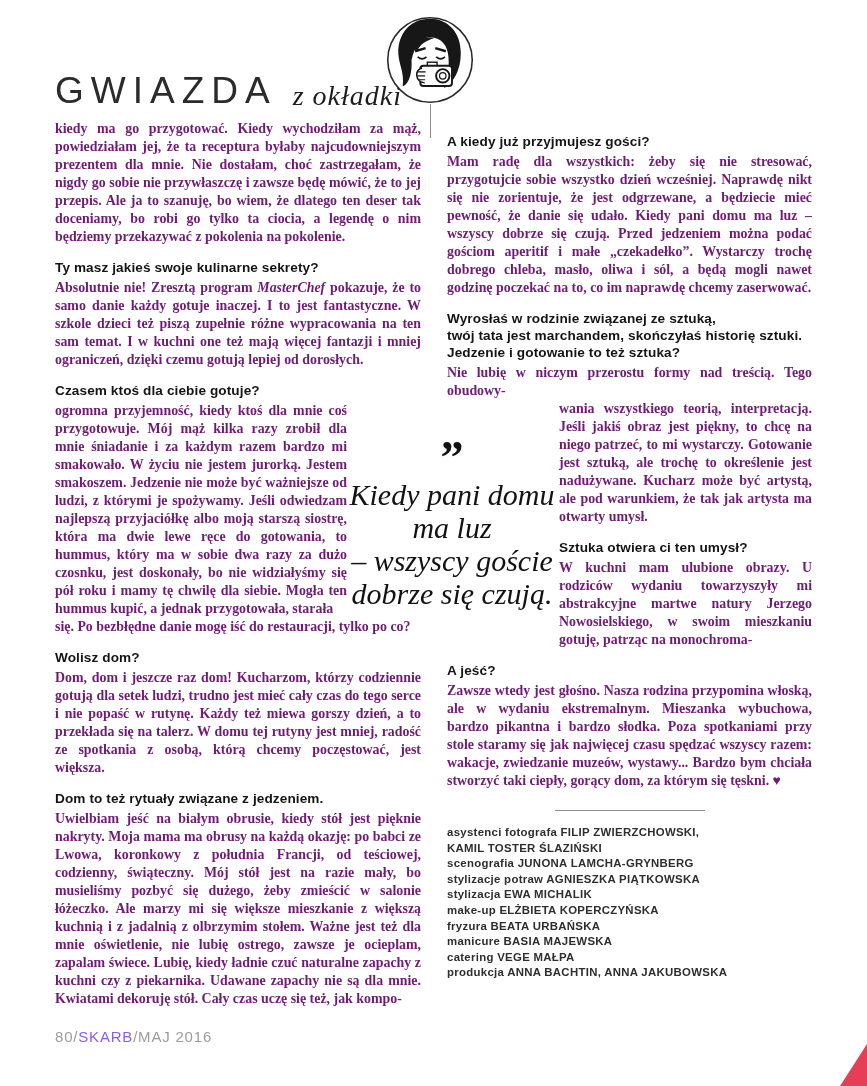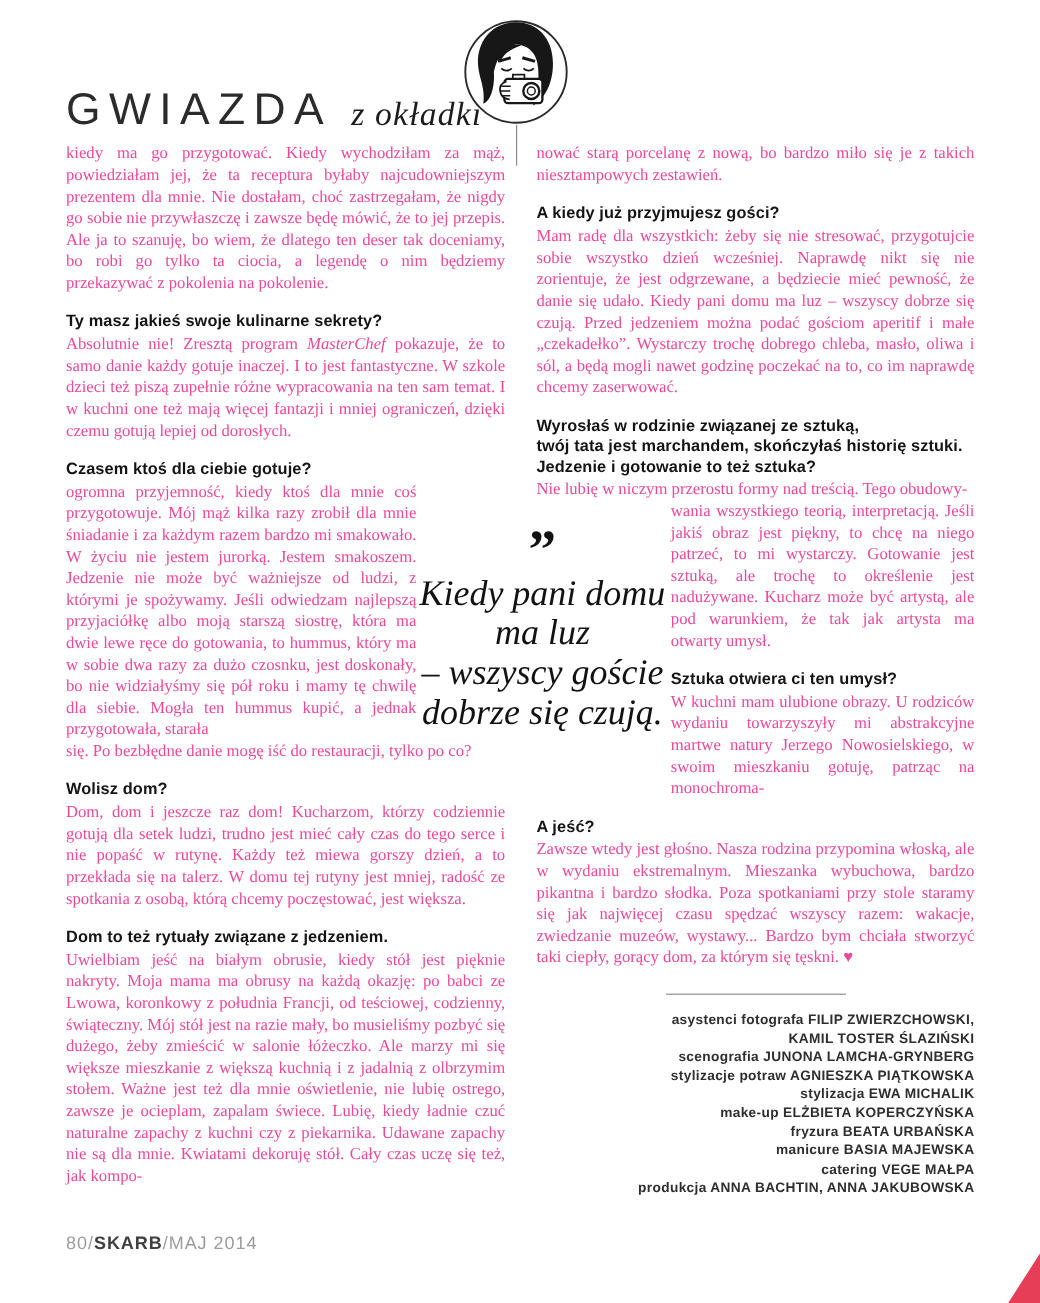--- a/index.html
+++ b/index.html
@@ -10,42 +10,42 @@
   .masthead h1{margin:0;font-family:"Liberation Sans", sans-serif;font-weight:300;
                font-size:37px;letter-spacing:7px;color:#2b2b2b;}
   .masthead .sub{font-family:"Liberation Serif", serif;font-style:italic;
                  font-size:28px;color:#1c1c1c;margin-left:16px;letter-spacing:1px;}
   .avatar{position:absolute;left:386px;top:16px;width:88px;height:88px;border-radius:50%;overflow:hidden;}
   .stem{position:absolute;left:430px;top:104px;width:1px;height:34px;background:#8a8a8a;}
   
   .col{position:absolute;top:120px;width:366px;}
   .col-left{left:55px;}
   .col-right{left:447px;width:365px;}
-  .body{margin:0;font-size:13.9px;line-height:18px;text-align:justify;color:#ec4899;}
+  .body{margin:0;font-size:13.9px;line-height:18px;text-align:justify;color:#701a75;font-weight:bold;}
   .q{margin:13px 0 3px;font-family:"Liberation Sans", sans-serif;font-weight:700;
      font-size:13.6px;line-height:17px;color:#141414;letter-spacing:.1px;}
   .first{margin-top:0;}
   .narrow{width:292px;}
   .indent{margin-left:112px;}
   .preline{white-space:pre-line;}
   em{font-style:italic;}
   
   .pull-quote{position:absolute;left:327px;top:444px;width:250px;text-align:center;}
   .pq-mark{font-family:"Liberation Serif", serif;font-weight:700;font-size:46px;
            line-height:28px;color:#111;display:block;}
   .pq-text{font-family:"Liberation Serif", serif;font-style:italic;font-size:30px;
            line-height:33px;color:#121212;white-space:pre-line;display:block;margin-top:6px;}
   
   .credits-divider{width:150px;height:1px;background:#8f8f8f;margin:20px auto 14px;}
   .credits{font-family:"Liberation Sans", sans-serif;font-weight:700;font-size:11.4px;
-           line-height:15.6px;letter-spacing:.3px;color:#2e2e2e;text-align:right;white-space:pre-line;}
+           line-height:15.6px;letter-spacing:.3px;color:#2e2e2e;text-align:left;white-space:pre-line;}
   
   .footer{position:absolute;left:55px;top:1028px;font-family:"Liberation Sans", sans-serif;
           font-size:15px;letter-spacing:.8px;color:#9c9c9c;}
-  .footer .mag{color:#404040;font-weight:700;}
+  .footer .mag{color:#8b5cf6;font-weight:400;}
   
   .corner-tab{position:absolute;right:0;bottom:0;width:27px;height:42px;background:#e63e56;
               clip-path:polygon(100% 0, 100% 100%, 0 100%);}
 </style>
 </head>
 <body>
 
 <div class="page">
 
   <div class="masthead">
@@ -93,21 +93,20 @@
 
   <aside class="pull-quote">
     <span class="pq-mark">”</span>
     <span class="pq-text">Kiedy pani domu
 ma luz
 – wszyscy goście
 dobrze się czują.</span>
   </aside>
 
   <section class="col col-right">
-    <p class="body first">nować starą porcelanę z nową, bo bardzo miło się je z takich niesztampowych zestawień.</p>
 
     <h2 class="q">A kiedy już przyjmujesz gości?</h2>
     <p class="body">Mam radę dla wszystkich: żeby się nie stresować, przygotujcie sobie wszystko dzień wcześniej. Naprawdę nikt się nie zorientuje, że jest odgrzewane, a będziecie mieć pewność, że danie się udało. Kiedy pani domu ma luz – wszyscy dobrze się czują. Przed jedzeniem można podać gościom aperitif i małe „czekadełko”. Wystarczy trochę dobrego chleba, masło, oliwa i sól, a będą mogli nawet godzinę poczekać na to, co im naprawdę chcemy zaserwować.</p>
 
     <h2 class="q preline">Wyrosłaś w rodzinie związanej ze sztuką,
 twój tata jest marchandem, skończyłaś historię sztuki.
 Jedzenie i gotowanie to też sztuka?</h2>
     <p class="body">Nie lubię w niczym przerostu formy nad treścią. Tego obudowy-</p>
     <p class="body indent">wania wszystkiego teorią, interpretacją. Jeśli jakiś obraz jest piękny, to chcę na niego patrzeć, to mi wystarczy. Gotowanie jest sztuką, ale trochę to określenie jest nadużywane. Kucharz może być artystą, ale pod warunkiem, że tak jak artysta ma otwarty umysł.</p>
 
@@ -124,18 +123,18 @@
 stylizacje potraw AGNIESZKA PIĄTKOWSKA
 stylizacja EWA MICHALIK
 make-up ELŻBIETA KOPERCZYŃSKA
 fryzura BEATA URBAŃSKA
 manicure BASIA MAJEWSKA
 catering VEGE MAŁPA
 produkcja ANNA BACHTIN, ANNA JAKUBOWSKA</div>
   </section>
 
   <div class="footer">
-    <span>80</span><span>/</span><span class="mag">SKARB</span><span>/</span><span>MAJ 2014</span>
+    <span>80</span><span>/</span><span class="mag">SKARB</span><span>/</span><span>MAJ 2016</span>
   </div>
 
   <div class="corner-tab"></div>
 
 </div>
 
 </body></html>

